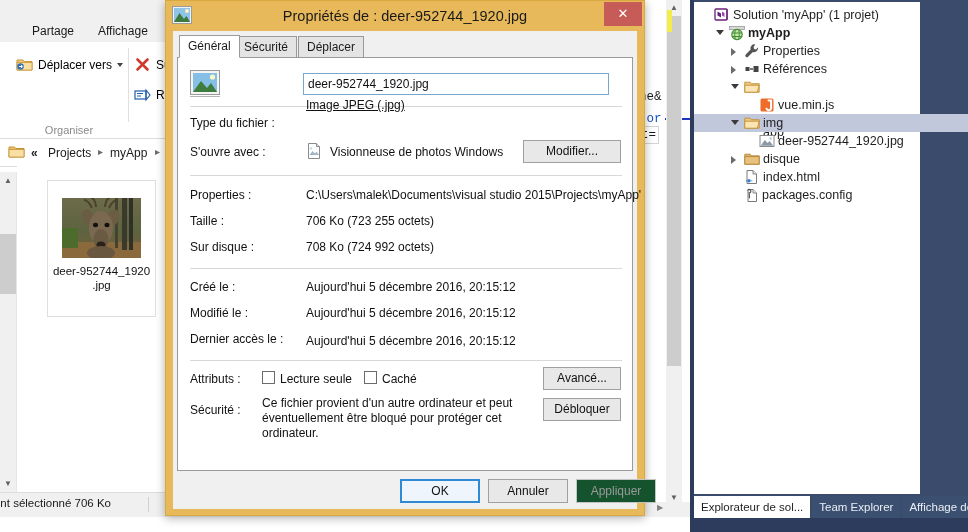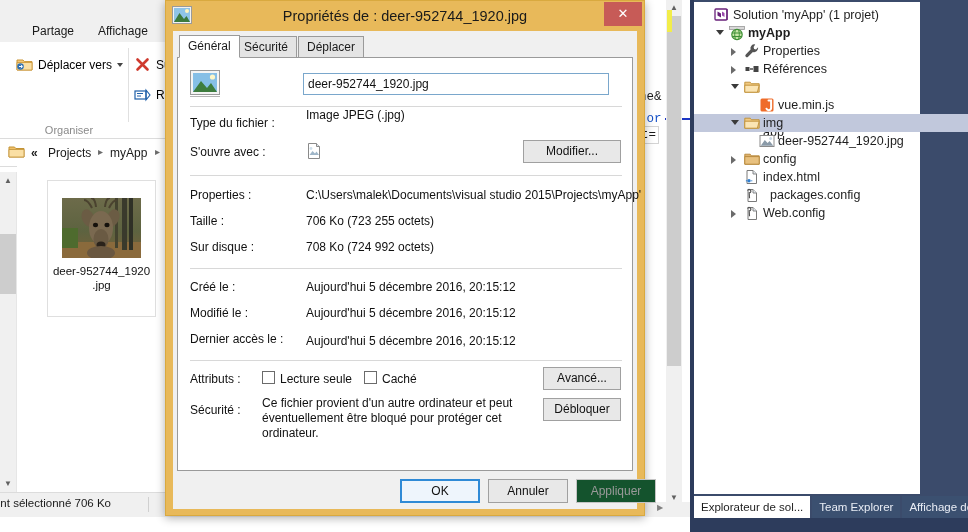--- a/index.html
+++ b/index.html
@@ -312,49 +312,38 @@
         <span class="tw-lbl" style="left: 84px;">deer-952744_1920.jpg</span>
       </div>
       <div class="tree-row" style="top: 148px;">
         <span class="tw-arrow closed" style="left: 36px;">
           <i></i>
         </span>
         <span class="tw-ico" style="left: 50px;"><svg width="16" height="16" viewBox="0 0 16 16">
             <path d="M0.8 3.2h5.4l1.2 1.6h7.8v8.4H0.8z" fill="#dfb26d" stroke="#b5873a" stroke-width="0.9"></path>
             <path d="M0.8 5.6h14.4v7.6H0.8z" fill="#e8c17f" stroke="#b5873a" stroke-width="0.9"></path>
           </svg></span>
-        <span class="tw-lbl" style="left: 69px;">config</span>
+        <span class="tw-lbl" style="left: 69px;">disque</span>
       </div>
       <div class="tree-row" style="top: 166px;">
         <span class="tw-ico" style="left: 50px;"><svg width="16" height="16" viewBox="0 0 16 16">
             <path d="M3 1.5h6l3.5 3.5v9.5H3z" fill="#fff" stroke="#7a7a7a" stroke-width="1"></path>
             <path d="M9 1.5v3.5h3.5" fill="#e3e9ef" stroke="#7a7a7a" stroke-width="0.9"></path>
             <circle cx="5" cy="11.8" r="1.7" fill="#2f7fd1"></circle>
             <path d="M1.9 11.8h1.1M7.2 11.8h1.1" stroke="#2f7fd1" stroke-width="1"></path>
           </svg></span>
         <span class="tw-lbl" style="left: 69px;">index.html</span>
       </div>
       <div class="tree-row" style="top: 184px;">
         <span class="tw-ico" style="left: 50px;"><svg width="16" height="16" viewBox="0 0 16 16">
             <path d="M4 2.5h5l3.5 3.5v8.5H4z" fill="#fff" stroke="#7a7a7a" stroke-width="1"></path>
             <path d="M9 2.5v3.5h3.5" fill="#e3e9ef" stroke="#7a7a7a" stroke-width="0.9"></path>
             <path d="M3.6 3.6a1.7 1.7 0 1 1 1.6 2.3l.3 5.3" stroke="#555" stroke-width="1.2" fill="none"></path>
           </svg></span>
-        <span class="tw-lbl" style="left: 76px;">packages.config</span>
-      </div>
-      <div class="tree-row" style="top: 202px;">
-        <span class="tw-arrow closed" style="left: 36px;">
-          <i></i>
-        </span>
-        <span class="tw-ico" style="left: 50px;"><svg width="16" height="16" viewBox="0 0 16 16">
-            <path d="M4 2.5h5l3.5 3.5v8.5H4z" fill="#fff" stroke="#7a7a7a" stroke-width="1"></path>
-            <path d="M9 2.5v3.5h3.5" fill="#e3e9ef" stroke="#7a7a7a" stroke-width="0.9"></path>
-            <path d="M3.6 3.6a1.7 1.7 0 1 1 1.6 2.3l.3 5.3" stroke="#555" stroke-width="1.2" fill="none"></path>
-          </svg></span>
-        <span class="tw-lbl" style="left: 69px;">Web.config</span>
+        <span class="tw-lbl" style="left: 68px;">packages.config</span>
       </div>
     </div>
   <div class="abs" id="vs-tabs">
       <div class="vs-tab active" style="left: 0px;">Explorateur de sol...</div>
       <div class="vs-tab inactive" style="left: 118.281px;">Team Explorer</div>
       <div class="vs-tab inactive" style="left: 208.422px;">Affichage de cl</div>
     </div>
   <div class="abs" id="vs-bottom"></div>
 </div>
 
@@ -388,31 +377,32 @@
           <path d="M3 22 L11 11 L17 18 L21 13 L27 22 Z" fill="#3e7d3e"></path>
           <circle cx="22.5" cy="7" r="2.6" fill="#fdf6c8"></circle>
         </svg>
       </div>
 
       <input id="nameinput" type="text" value="deer-952744_1920.jpg" style="">
 
       <div class="hr" style="left:12px;top:48px;width:432px;"></div>
 
       <span class="fld-lbl" style="left:12px;top:58px;">Type du fichier :</span>
-      <span class="fld-val" style="left:128px;top:50px;">Image JPEG (.jpg)</span>
+      <span class="fld-val" style="left:128px;top:40px;text-decoration:underline;">Image JPEG (.jpg)</span>
 
       <span class="fld-lbl" style="left:12px;top:87px;">S'ouvre avec :</span>
       <span class="abs" style="left:128px;top:85px;width:16px;height:16px;">
         <svg width="16" height="16" viewBox="0 0 16 16">
           <path d="M2.5 0.5 h8 l3 3 v12 h-11 z" fill="#ffffff" stroke="#8a8a8a"></path>
           <path d="M10.5 0.5 v3 h3" fill="#dfe7ee" stroke="#8a8a8a"></path>
           <path d="M3.5 12 l3-4 2.5 2.5 1.5-2 2.5 3.5z" fill="#9fb6c8"></path>
           <circle cx="5" cy="5.5" r="1.4" fill="#cfe0ec"></circle>
         </svg>
       </span>
+      <span class="fld-val" style="left:152px;top:87px;">Visionneuse de photos Windows</span>
       <div class="winbtn" style="left:345px;top:82px;width:98px;height:23px;line-height:21px;">Modifier...</div>
 
       <div class="hr" style="left:12px;top:117px;width:432px;"></div>
 
       <span class="fld-lbl" style="left:12px;top:130px;">Properties :</span>
       <span class="fld-val" style="left:128px;top:130px;">C:\Users\malek\Documents\visual studio 2015\Projects\myApp'</span>
 
       <span class="fld-lbl" style="left:12px;top:156px;">Taille :</span>
       <span class="fld-val" style="left:128px;top:156px;">706 Ko (723 255 octets)</span>
 

